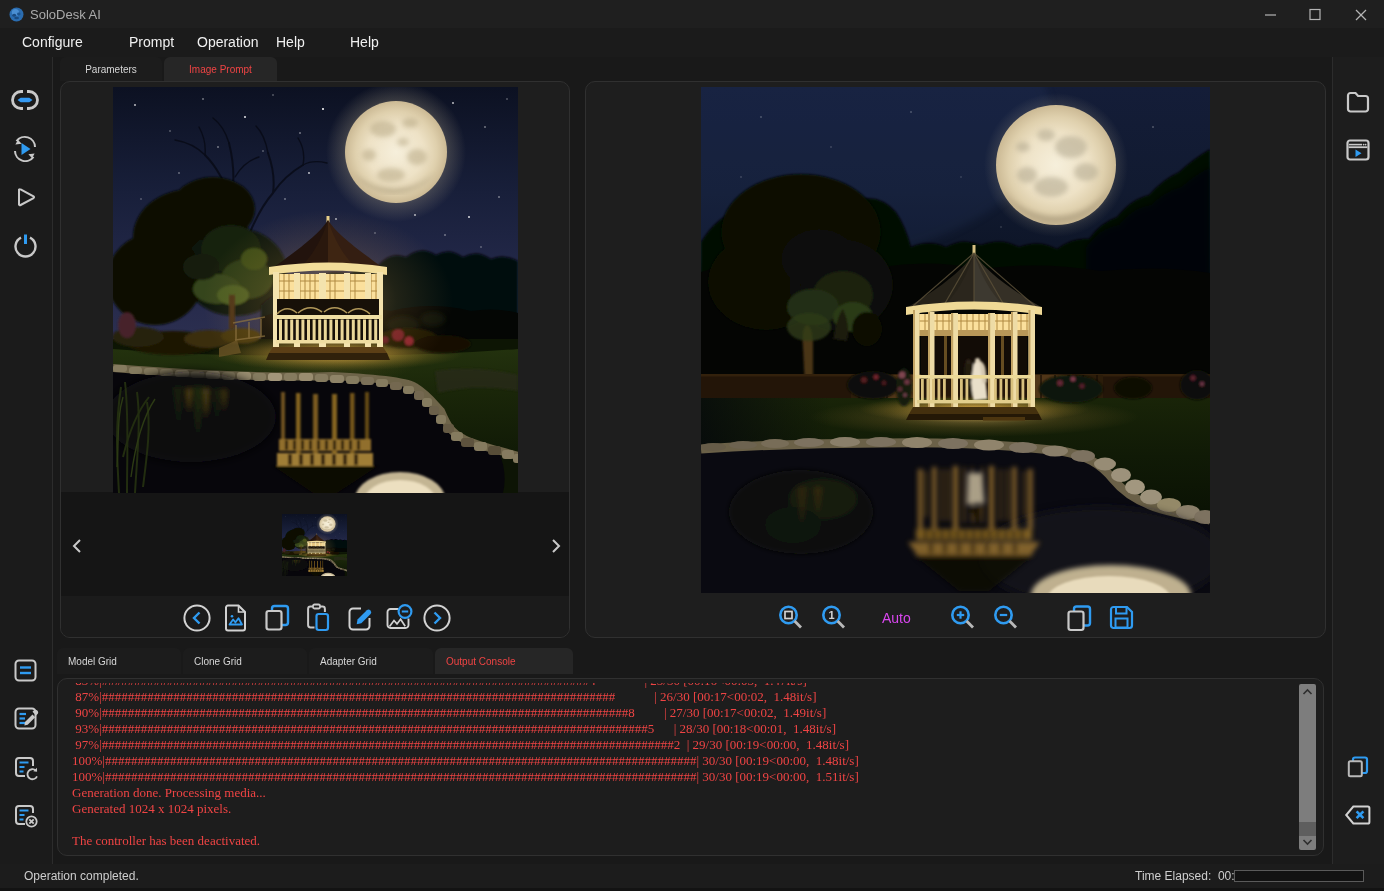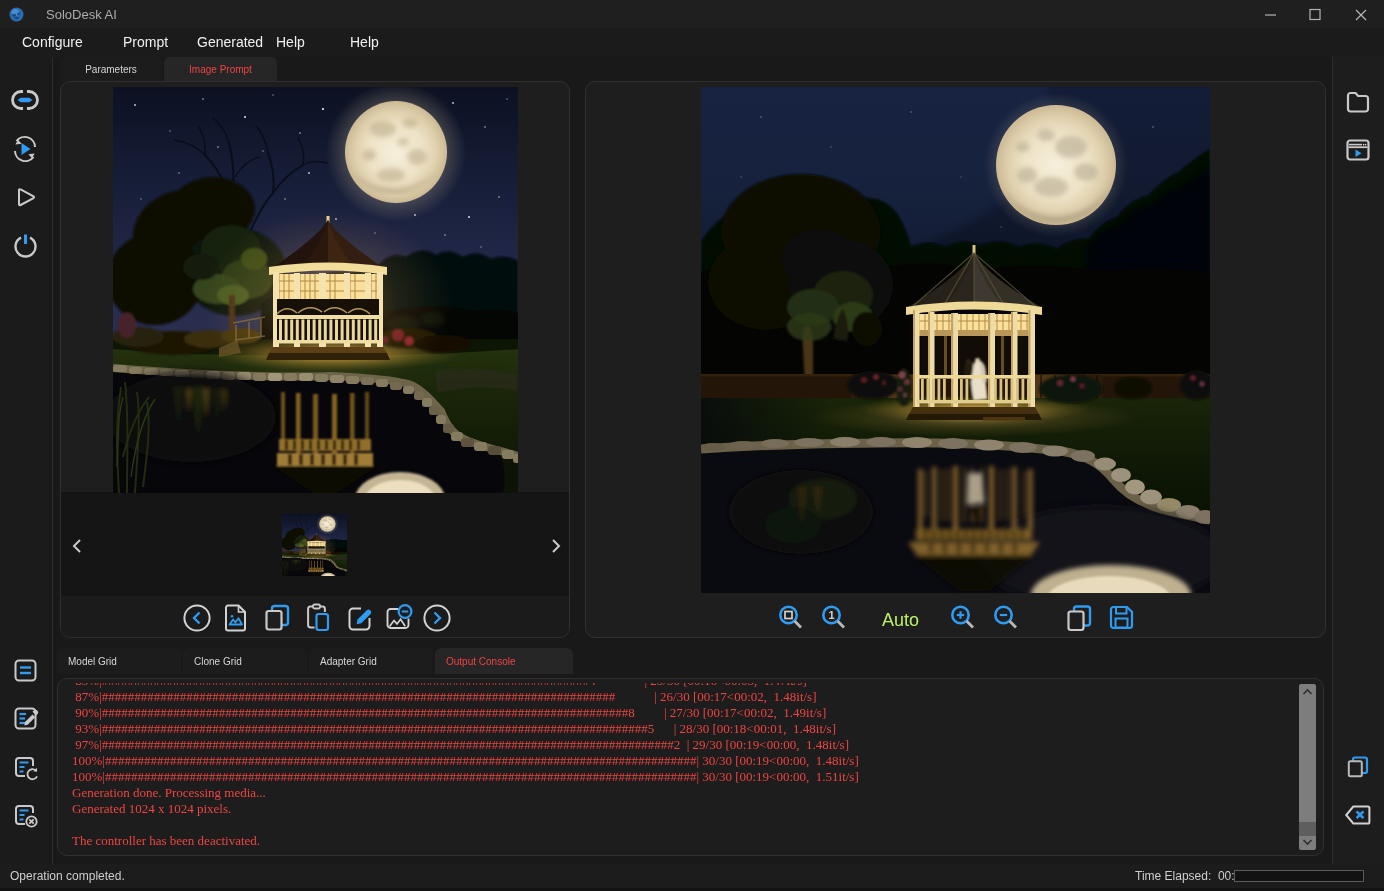--- a/index.html
+++ b/index.html
@@ -2,21 +2,21 @@
 <html><head>
 <meta charset="utf-8">
 <style>
   * { margin:0; padding:0; box-sizing:border-box; }
   html,body { width:1384px; height:891px; background:#191919; overflow:hidden;
     font-family:"Liberation Sans", sans-serif; }
   .abs { position:absolute; }
   #win { position:relative; width:1384px; height:891px; background:#191919; }
 
   #titlebar { left:0; top:0; width:1384px; height:28px; background:#1f1f1f; }
-  #titletxt { left:30px; top:7px; font-size:13px; color:#ababab;margin-left:16px; }
+  #titletxt { left:30px; top:7px; font-size:13px; color:#ababab; }
   #menubar { left:0; top:28px; width:1384px; height:29px; background:#1b1b1b; }
   .menuitem { position:absolute; top:6px; font-size:14px; color:#f0f0f0; }
 
   #lsidebar { left:0; top:57px; width:53px; height:807px; background:#1b1b1b; border-right:1px solid #2c2c2c; }
   #rsidebar { left:1332px; top:57px; width:52px; height:807px; background:#1d1d1d; border-left:1px solid #2c2c2c; }
 
   .panel { position:absolute; background:#1e1e1e; border:1px solid #303030; border-radius:10px; }
   .tab { position:absolute; top:0; height:100%; font-size:10px; color:#d6d6d6;
     display:flex; align-items:center; justify-content:center; background:#1c1c1c;
     border-radius:6px 6px 0 0; }
@@ -665,22 +665,22 @@
     <g stroke="#b4b4b4" stroke-width="1.2" fill="none">
       <line x1="6" y1="7" x2="17" y2="7"></line>
       <rect x="51" y="1.5" width="10" height="10"></rect>
       <line x1="97" y1="2" x2="107" y2="12"></line>
         <line x1="107" y1="2" x2="97" y2="12"></line>
     </g>
   </svg>
 
   <div class="abs" id="menubar"></div>
   <div class="menuitem" style="left:22px;top:34px">Configure</div>
-  <div class="menuitem" style="left:123px;top:34px">Prompt</div>
-  <div class="menuitem" style="left:197px;top:34px">Generated</div>
+  <div class="menuitem" style="left:129px;top:34px">Prompt</div>
+  <div class="menuitem" style="left:197px;top:34px">Operation</div>
   <div class="menuitem" style="left:276px;top:34px">Help</div>
   <div class="menuitem" style="left:350px;top:34px">Help</div>
 
   <div class="abs" id="lsidebar"></div>
   <div class="abs" id="rsidebar"></div>
 
   <svg class="abs" style="left:11px;top:86px" width="28" height="28" viewBox="0 0 28 28">
     <g stroke="#c9c9c9" stroke-width="2.8" fill="none">
       <path d="M12 5.5 H10 a8.5 8.5 0 0 0 0 17 h2"></path>
       <path d="M16 5.5 H18 a8.5 8.5 0 0 1 0 17 h-2"></path>
@@ -831,21 +831,21 @@
     <svg class="abs" style="left:191px;top:522px" width="28" height="28" viewBox="0 0 28 28">
       <circle cx="11.5" cy="11" r="8.2" stroke="#2f9bf1" stroke-width="2.6" fill="none"></circle>
       <rect x="8" y="7.5" width="7" height="7" stroke="#d2d2d2" stroke-width="1.7" fill="none"></rect>
       <line x1="17.6" y1="17.1" x2="24" y2="23.5" stroke="#b9b9b9" stroke-width="2.8"></line>
     </svg>
     <svg class="abs" style="left:234px;top:522px" width="28" height="28" viewBox="0 0 28 28">
       <circle cx="11.5" cy="11" r="8.2" stroke="#2f9bf1" stroke-width="2.6" fill="none"></circle>
       <text x="11.5" y="15" font-size="11" font-family="Liberation Sans" font-weight="bold" fill="#d2d2d2" text-anchor="middle">1</text>
       <line x1="17.6" y1="17.1" x2="24" y2="23.5" stroke="#b9b9b9" stroke-width="2.8"></line>
     </svg>
-    <div class="abs" style="left:296px;top:528px;font-size:18px;color:#bef264;">Auto</div>
+    <div class="abs" style="left:296px;top:528px;font-size:14px;color:#d946ef;">Auto</div>
     <svg class="abs" style="left:363px;top:522px" width="28" height="28" viewBox="0 0 28 28">
       <circle cx="11.5" cy="11" r="8.2" stroke="#2f9bf1" stroke-width="2.6" fill="none"></circle>
       <line x1="7.8" y1="11" x2="15.2" y2="11" stroke="#2f9bf1" stroke-width="2.2"></line>
       <line x1="11.5" y1="7.3" x2="11.5" y2="14.7" stroke="#2f9bf1" stroke-width="2.2"></line>
       <line x1="17.6" y1="17.1" x2="24" y2="23.5" stroke="#b9b9b9" stroke-width="2.8"></line>
     </svg>
     <svg class="abs" style="left:406px;top:522px" width="28" height="28" viewBox="0 0 28 28">
       <circle cx="11.5" cy="11" r="8.2" stroke="#2f9bf1" stroke-width="2.6" fill="none"></circle>
       <line x1="7.8" y1="11" x2="15.2" y2="11" stroke="#2f9bf1" stroke-width="2.2"></line>
       <line x1="17.6" y1="17.1" x2="24" y2="23.5" stroke="#b9b9b9" stroke-width="2.8"></line>
@@ -888,16 +888,16 @@
         <path d="M4.5 8 L8.5 4 L12.5 8" stroke="#2e2e2e" stroke-width="1.6" fill="none"></path>
       </svg>
     <div class="abs" style="left:0;top:138px;width:17px;height:14px;background:#5e5e5e;"></div>
     <svg class="abs" style="left:0;top:152px" width="17" height="12" viewBox="0 0 17 12">
         <path d="M4.5 4 L8.5 8 L12.5 4" stroke="#2e2e2e" stroke-width="1.6" fill="none"></path>
       </svg>
   </div>
 
   <div class="abs" id="statusbar"></div>
   <div class="abs" id="statusbar2"></div>
-  <div class="abs" style="left:10px;top:869px;font-size:12px;color:#cecece;">Operation completed.</div>
+  <div class="abs" style="left:24px;top:869px;font-size:12px;color:#cecece;">Operation completed.</div>
   <div class="abs" style="left:1135px;top:869px;font-size:12px;color:#cecece;">Time Elapsed:&nbsp; 00:00:30</div>
   <div class="abs" style="left:1234px;top:870px;width:130px;height:12px;border:1px solid #5a5a5a;background:#121212;"></div>
 </div>
 
 </body></html>

